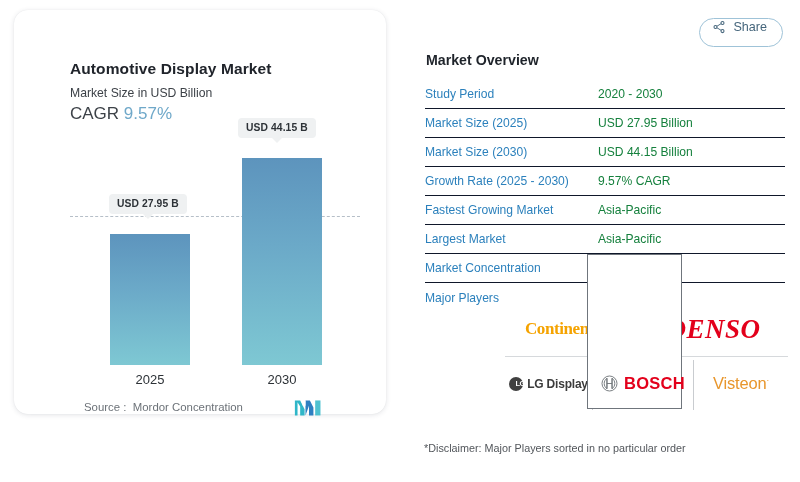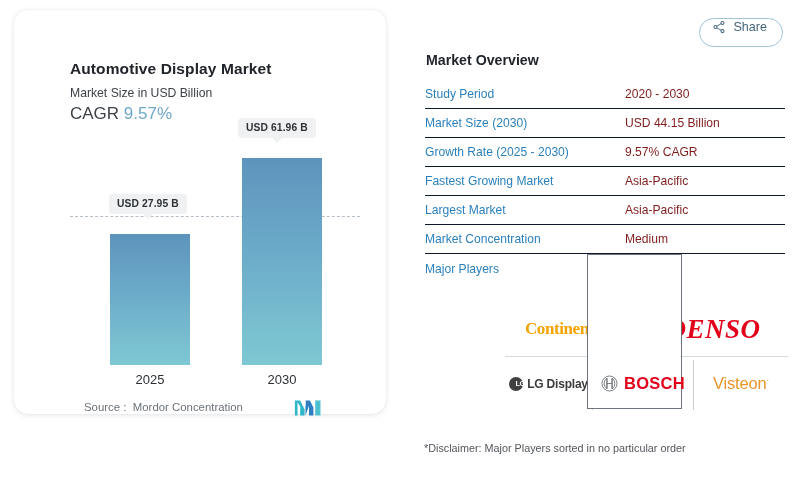--- a/index.html
+++ b/index.html
@@ -137,23 +137,22 @@
   }
   .t-row.last { border-bottom: none; }
   .t-label {
     width: 173px;
     font-size: 12.1px;
     color: #2b80bc;
     white-space: nowrap;
   }
   .t-value {
     font-size: 12.1px;
-    color: #7f1d1d;
-    white-space: nowrap;
-    margin-left: 27px;
+    color: #15803d;
+    white-space: nowrap;
   }
 
   
   #logo-grid {
     position: absolute;
     left: 505px; top: 303px;
     width: 283px; height: 107px;
   }
   .lg-cell {
     position: absolute;
@@ -277,21 +276,21 @@
   </div>
 
   <div id="plot">
 
     <div class="dash-line" style="top: 76px;"></div>
 
     <div class="bar" id="bar-2025" style="height: 131px;"></div>
     <div class="bar" id="bar-2030" style="height: 207px;"></div>
 
     <div class="bar-badge" id="badge-2025" style="top: 54px;">USD 27.95 B</div>
-    <div class="bar-badge" id="badge-2030" style="top: -22px;">USD 61.96 B</div>
+    <div class="bar-badge" id="badge-2030" style="top: -22px;">USD 44.15 B</div>
 
     <div class="x-label" id="xlab-2025">2025</div>
     <div class="x-label" id="xlab-2030">2030</div>
   </div>
 
   <div id="source-row">
     <span>Source :</span>
     &nbsp;<span>Mordor Concentration</span>
   </div>
 
@@ -313,20 +312,24 @@
   </svg>
   <span>Share</span>
 </div>
 
 <div id="overview-title">Market Overview</div>
 
 <div id="table">
   <div class="t-row">
     <div class="t-label">Study Period</div>
     <div class="t-value">2020 - 2030</div>
+  </div>
+  <div class="t-row">
+    <div class="t-label">Market Size (2025)</div>
+    <div class="t-value">USD 27.95 Billion</div>
   </div>
   <div class="t-row">
     <div class="t-label">Market Size (2030)</div>
     <div class="t-value">USD 44.15 Billion</div>
   </div>
   <div class="t-row">
     <div class="t-label">Growth Rate (2025 - 2030)</div>
     <div class="t-value">9.57% CAGR</div>
   </div>
   <div class="t-row">

